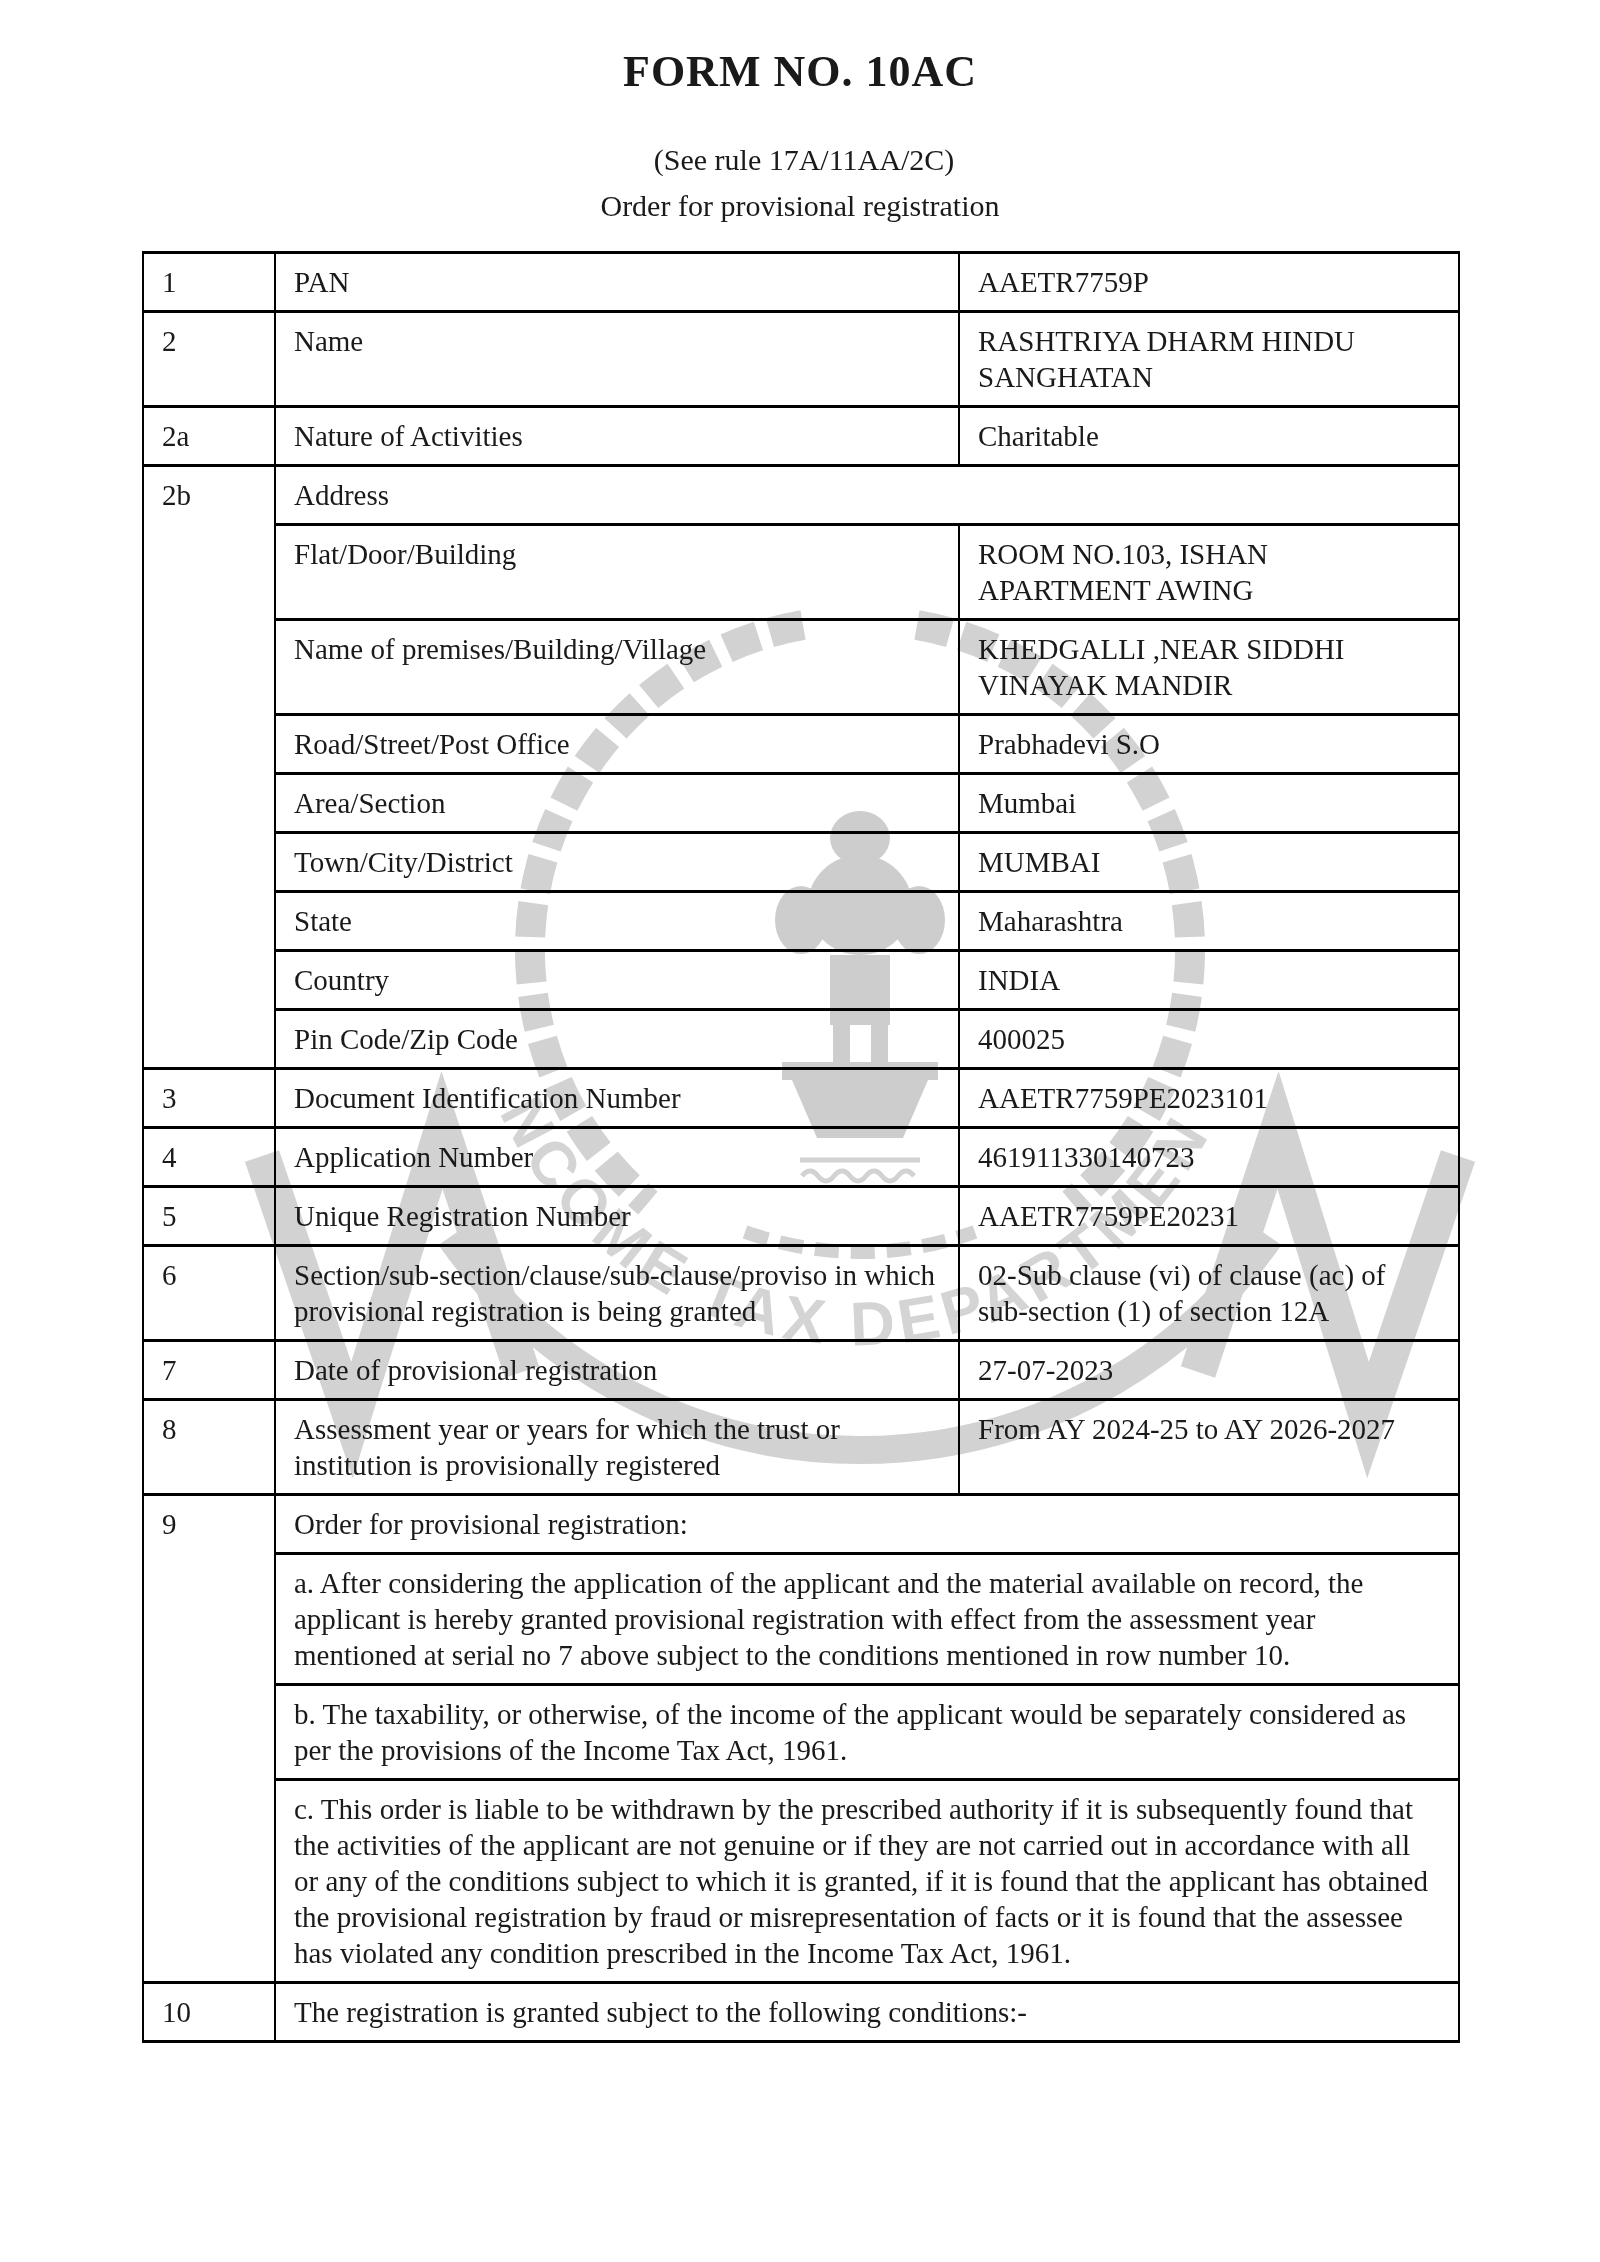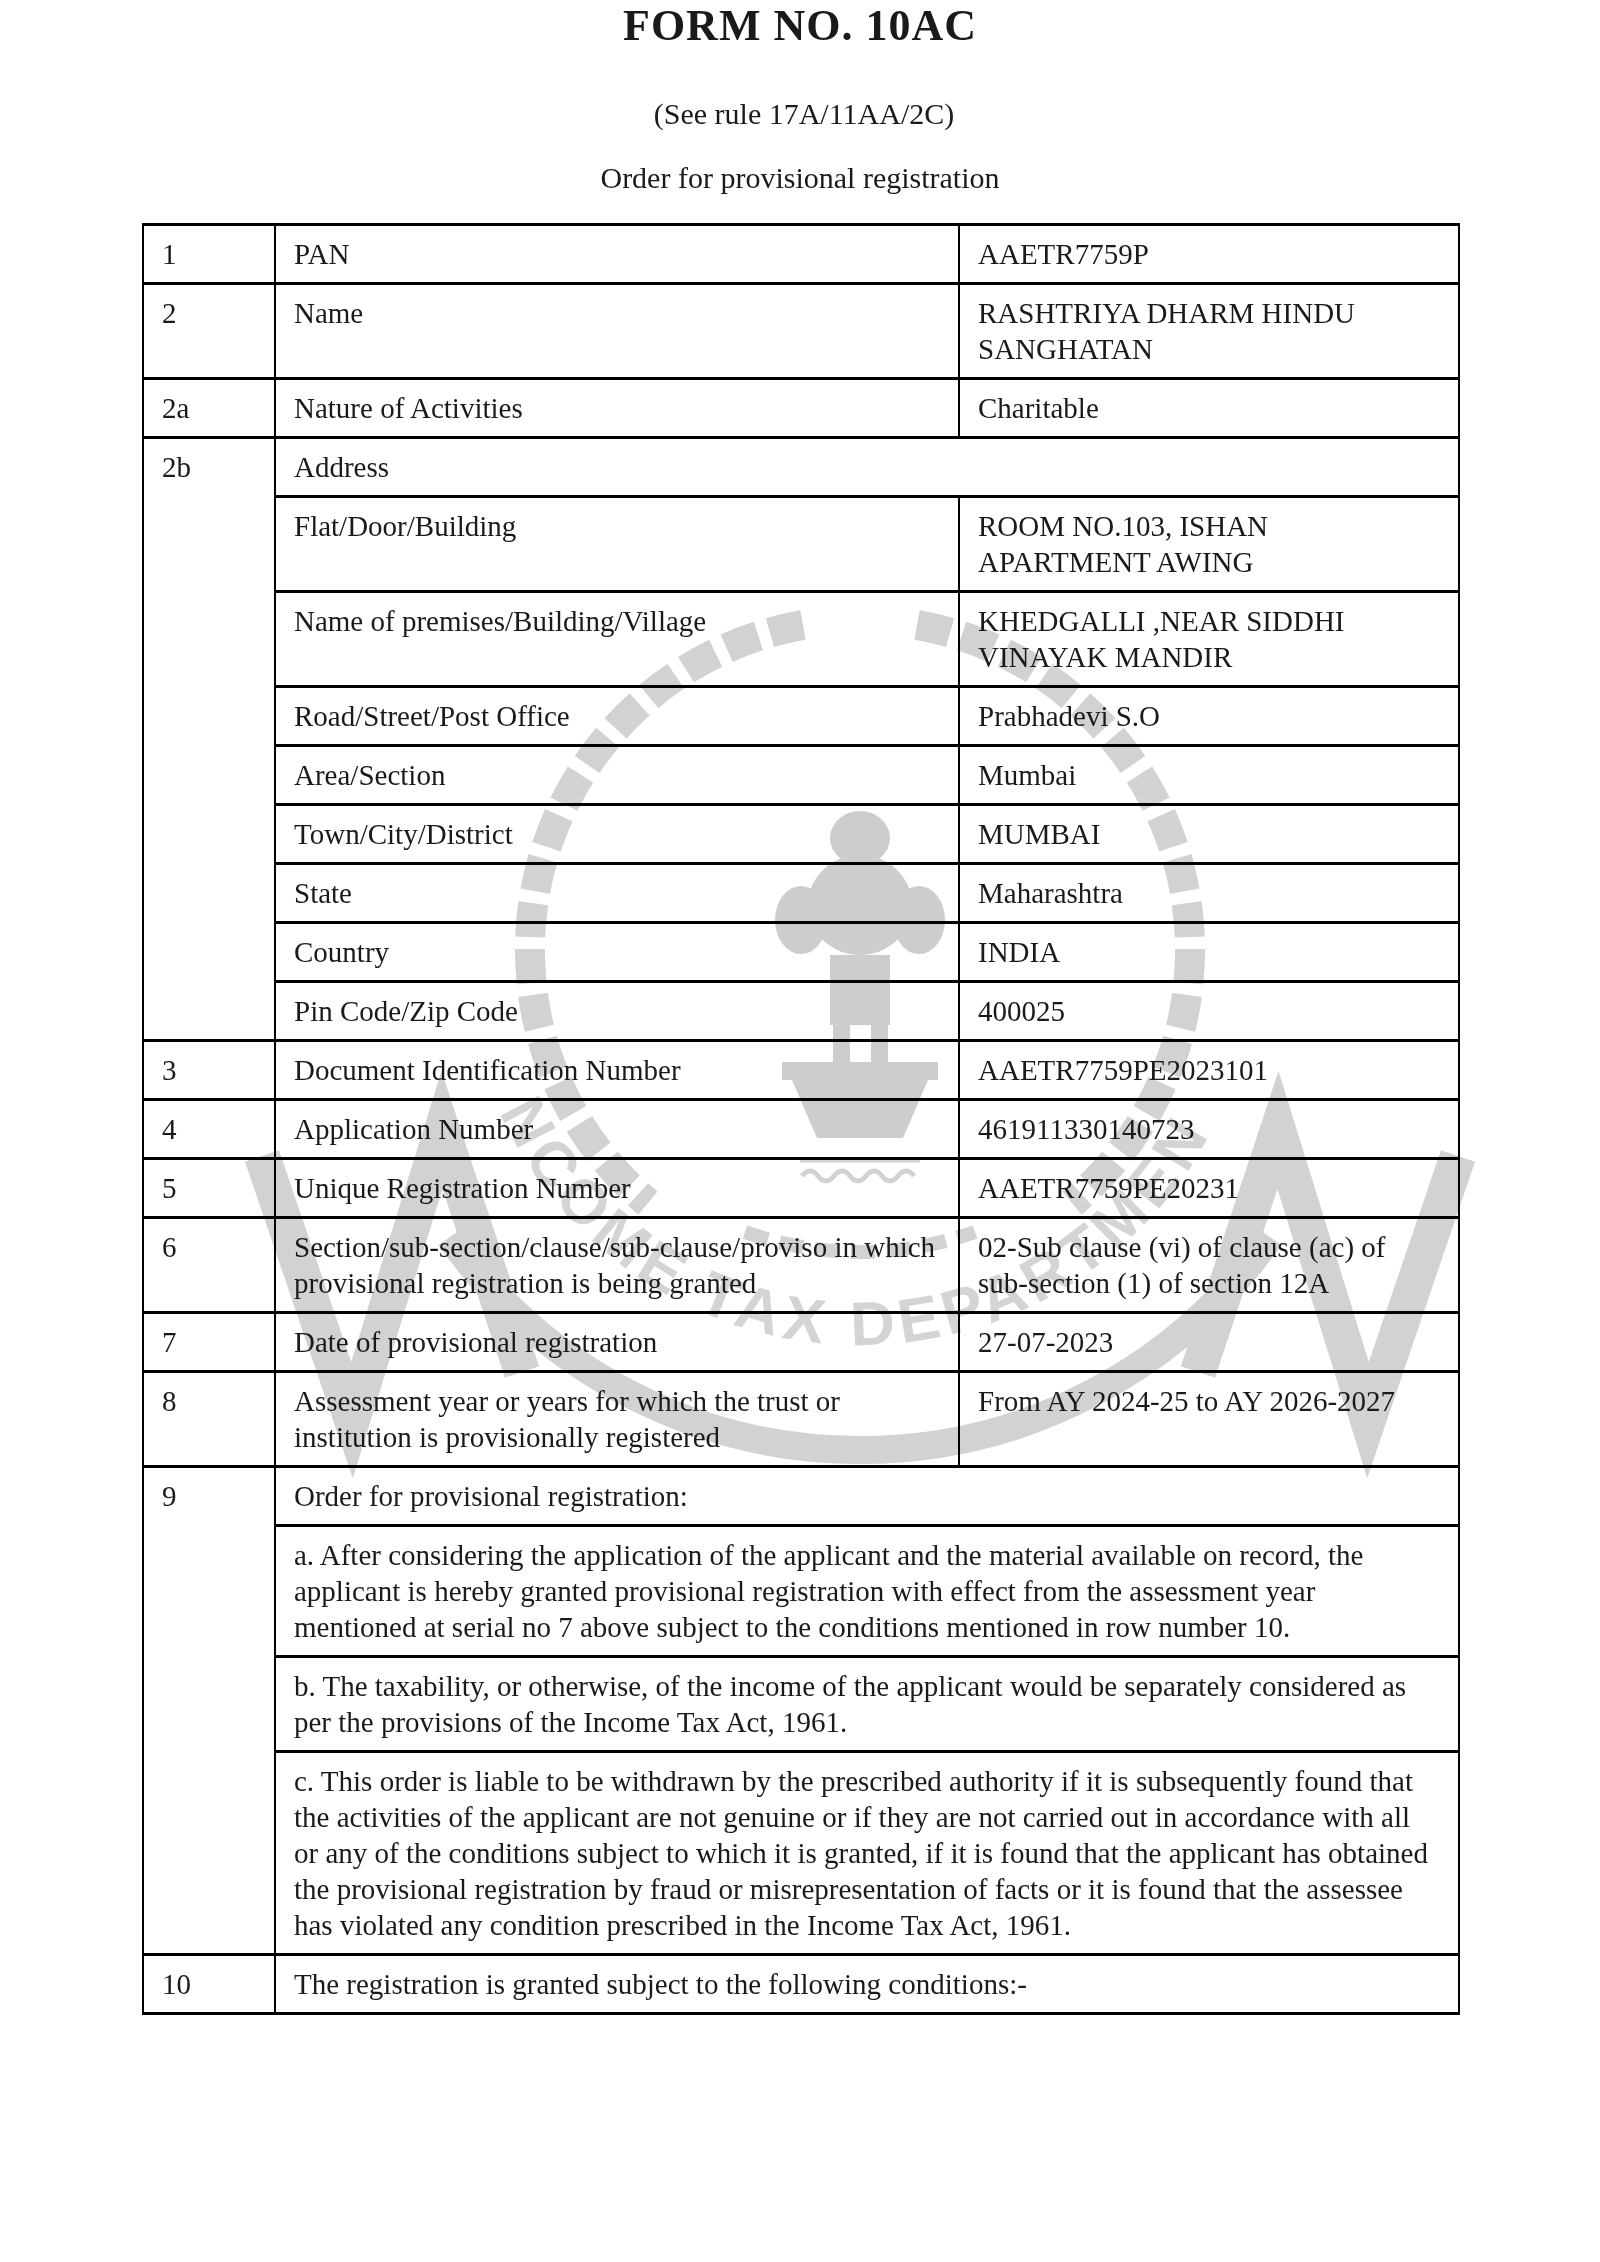--- a/index.html
+++ b/index.html
@@ -2,23 +2,23 @@
 <html><head>
 <meta charset="utf-8">
 <style>
   html,body{margin:0;padding:0;background:#ffffff;}
   .page{
     position:relative; width:1600px; height:2262px; background:#ffffff;
     font-family:"Liberation Serif", serif; color:#1a1a1a; overflow:hidden;
   }
   .watermark{position:absolute; left:0; top:0; width:1600px; height:2262px; z-index:0;}
   .content{position:relative; z-index:1;}
-  .title{text-align:center; font-size:44px; font-weight:700; letter-spacing:1px;}
+  .title{padding-top:46px; text-align:center; font-size:44px; font-weight:700; letter-spacing:1px;}
   .rule-ref{margin-top:46px; text-align:center; font-size:30px;padding-left:8px;}
-  .order-caption{margin-top:30px; text-align:center; font-size:30px;}
+  .order-caption{margin-top:12px; text-align:center; font-size:30px;}
   table.form{
     border-collapse:collapse; table-layout:fixed;
     margin:28px 0 0 142px; width:1316px;
     font-size:29px; line-height:36px;
   }
   table.form td{
     border:2px solid #000;
     border-top-width:3px; border-bottom-width:3px;
     vertical-align:top;
     padding:10px 20px 10px 18px;

